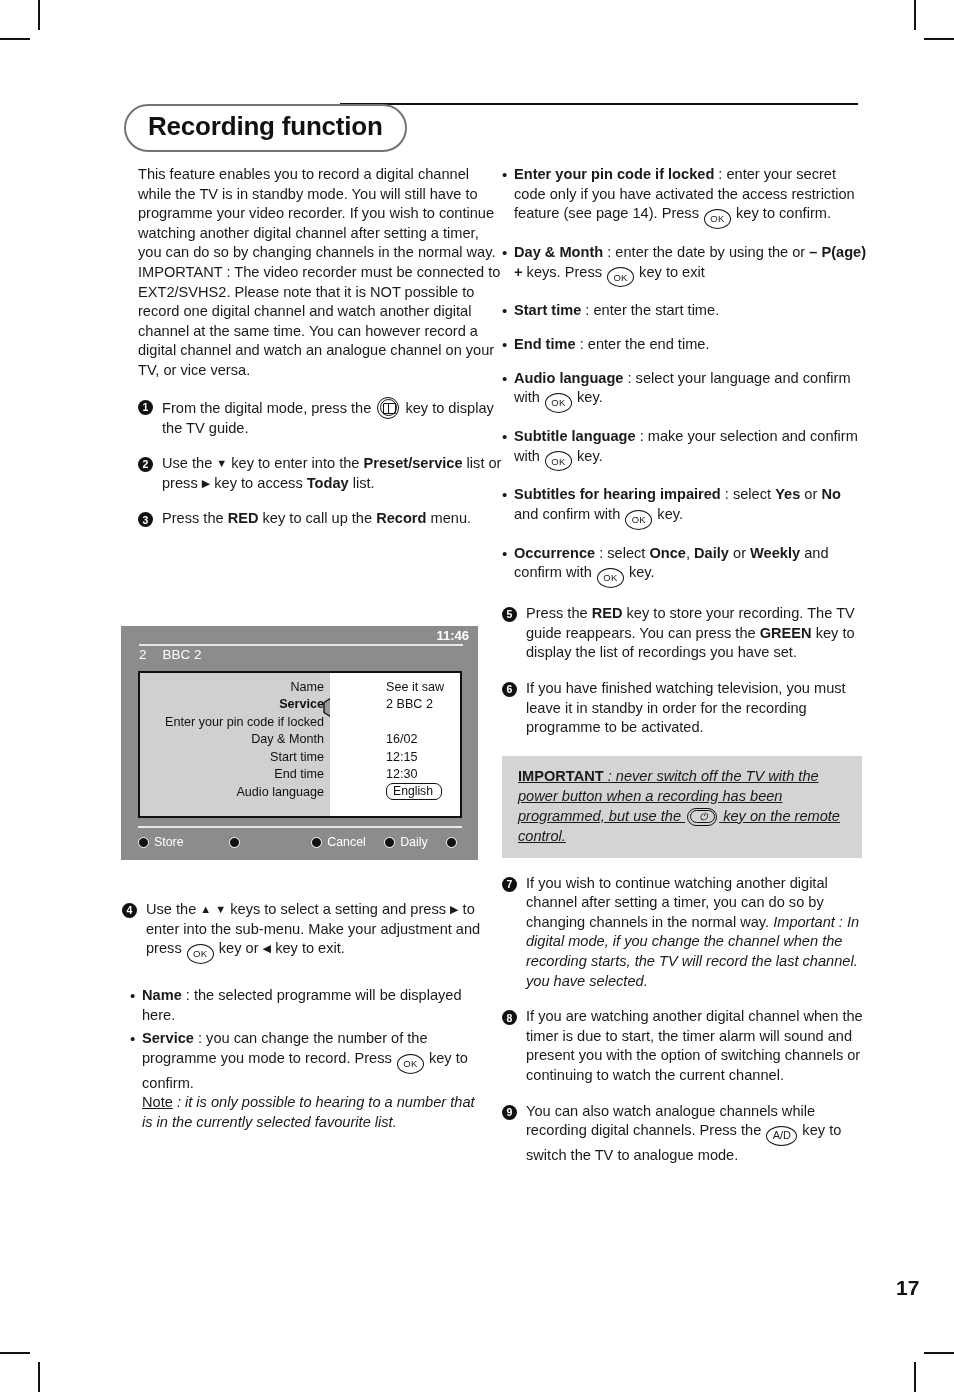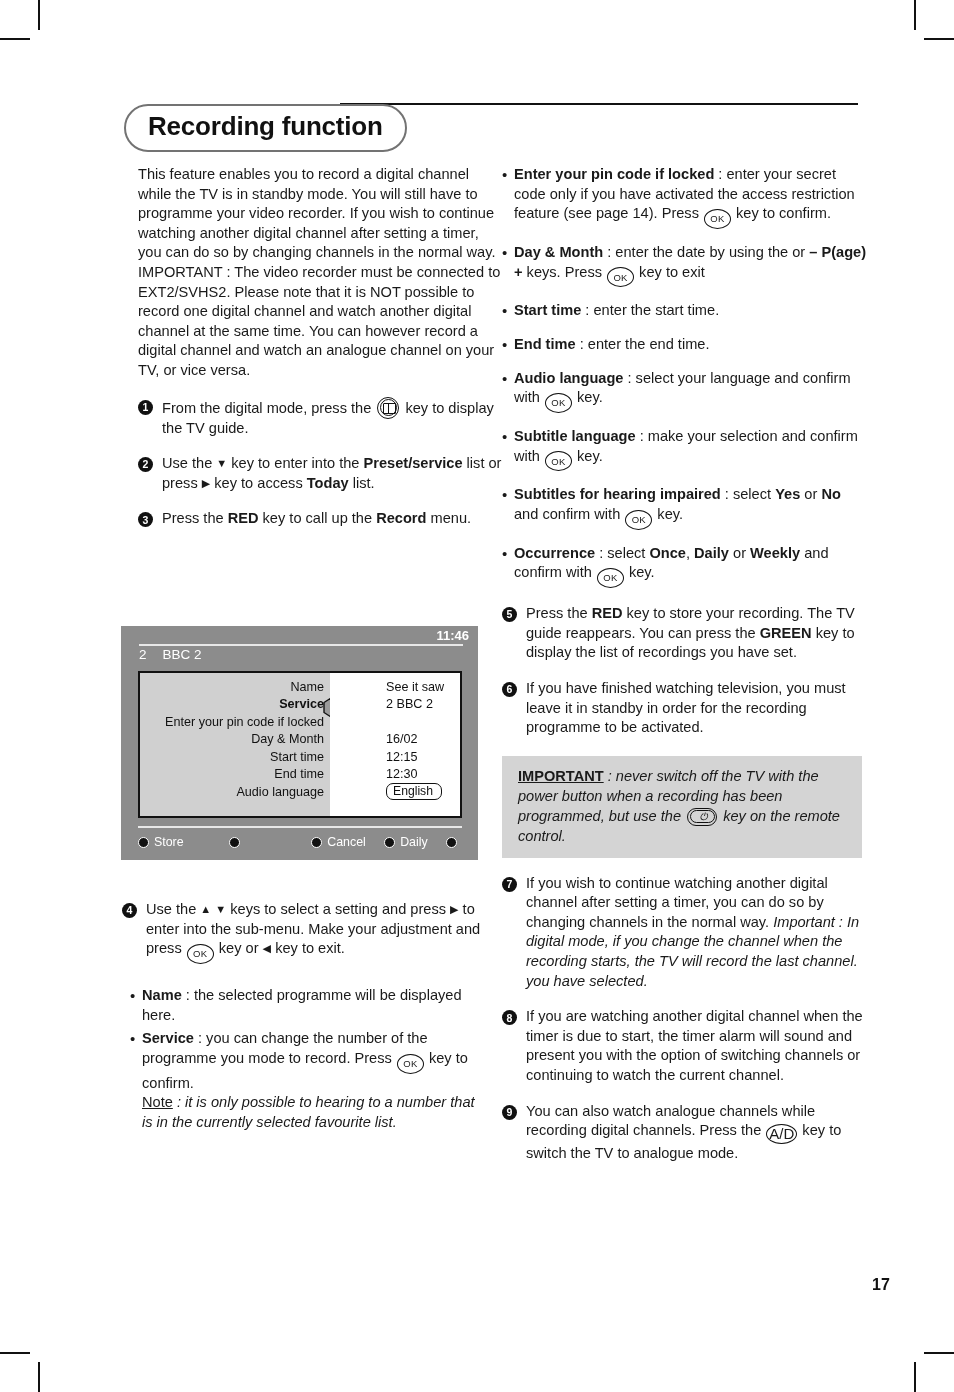--- a/index.html
+++ b/index.html
@@ -58,21 +58,21 @@
   .bul.tight{margin-top:4px;}
 
   
   .key{
     display:inline-flex;align-items:center;justify-content:center;
     border:1.6px solid #111;border-radius:50%;
     width:25px;height:18px;font-size:9.5px;font-weight:normal;
     letter-spacing:0.3px;vertical-align:-4px;margin:0 1px;
     font-family:"Liberation Sans",sans-serif;
   }
-  .key.ad{width:29px;letter-spacing:0;font-size:15px;}
+  .key.ad{width:29px;letter-spacing:0;font-size:11px;}
   .key-guide{
     display:inline-block;position:relative;width:22px;height:22px;
     vertical-align:-6px;margin:0 2px;
   }
   .key-guide .ring1{position:absolute;inset:0;border:1.6px solid #111;border-radius:50%;}
   .key-guide .ring2{position:absolute;inset:2.5px;border:1.6px solid #111;border-radius:50%;}
   .key-guide .bk{
     position:absolute;left:5.5px;top:6.5px;width:11px;height:9px;
     border:1.5px solid #111;border-radius:1px;
   }
@@ -86,21 +86,21 @@
   .key-pow .o1{position:absolute;inset:0;border:1.6px solid #111;border-radius:9px;}
   .key-pow .o2{position:absolute;inset:2.5px;border:1.6px solid #111;border-radius:7px;}
   .key-pow .g{
     position:absolute;left:12.5px;top:4px;font-size:10px;line-height:10px;color:#111;
   }
   .arw{font-size:11px;vertical-align:1px;}
 
   
   .important-box{
     background:#d4d4d4;padding:10px 0 12px 16px;margin-top:18px;
-    width:360px;box-sizing:border-box;font-style:italic;line-height:20px;
+    width:360px;box-sizing:border-box;font-style:italic;line-height:20px;text-decoration:underline;
   }
   .important-box .hdr{font-style:normal;font-weight:bold;text-decoration:underline;}
 
   
   .tv{
     position:absolute;left:121px;top:626px;width:357px;height:234px;
     background:#8c8c8c;box-sizing:border-box;
     font-family:"Liberation Sans",sans-serif;
   }
   .tv-topline{position:absolute;left:18px;top:18px;width:324px;height:1.5px;background:#e8e8e8;}
@@ -143,21 +143,21 @@
   .tv-bar .rad{
     width:9px;height:9px;border-radius:50%;border:1.6px solid #fff;background:#111;
     display:inline-block;margin-right:5px;
   }
   .sp-a{width:54px;}
   .sp-b{width:80px;}
   .sp-c{width:22px;}
   .sp-d{width:22px;}
 
   
-  .pageno{position:absolute;left:872px;top:1276px;font-size:16px;font-weight:bold;color:#111;}
+  .pageno{position:absolute;left:896px;top:1276px;font-size:21px;font-weight:bold;color:#111;}
 </style>
 </head>
 <body>
 
 <div class="page">
 
   <div class="cmark cm-tl-v"></div>
   <div class="cmark cm-tl-h"></div>
   <div class="cmark cm-tr-v"></div>
   <div class="cmark cm-tr-h"></div>

